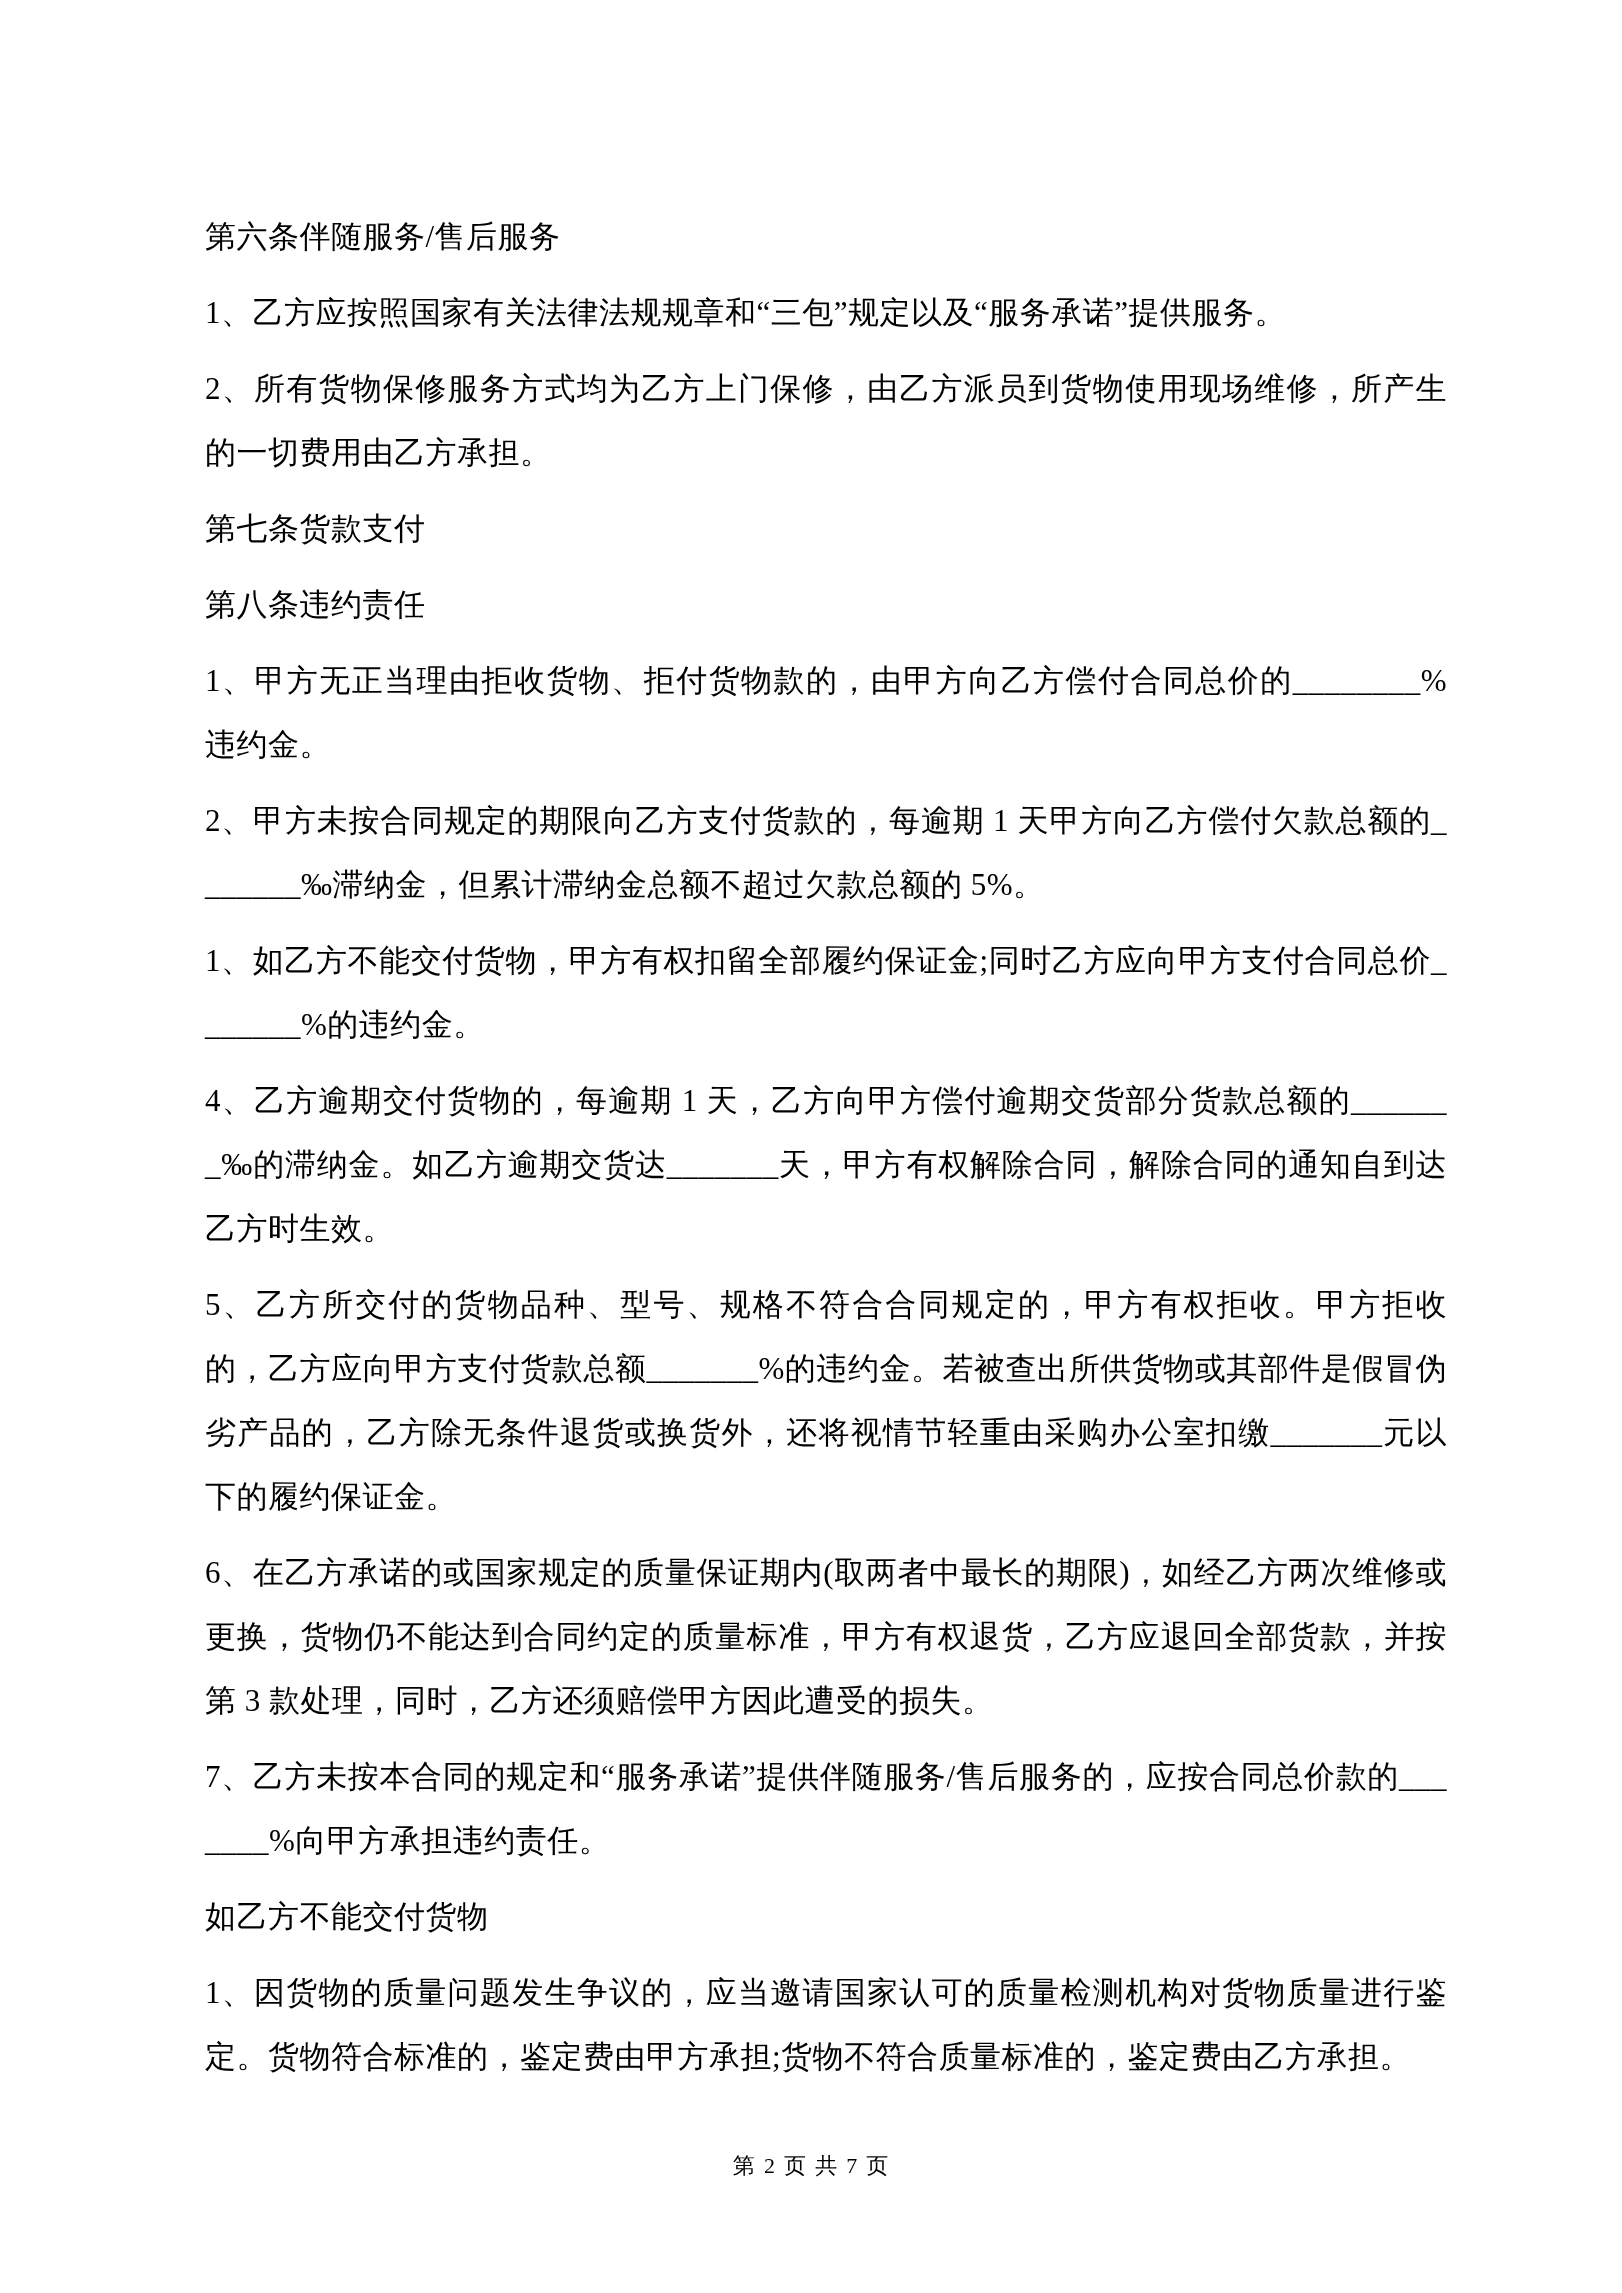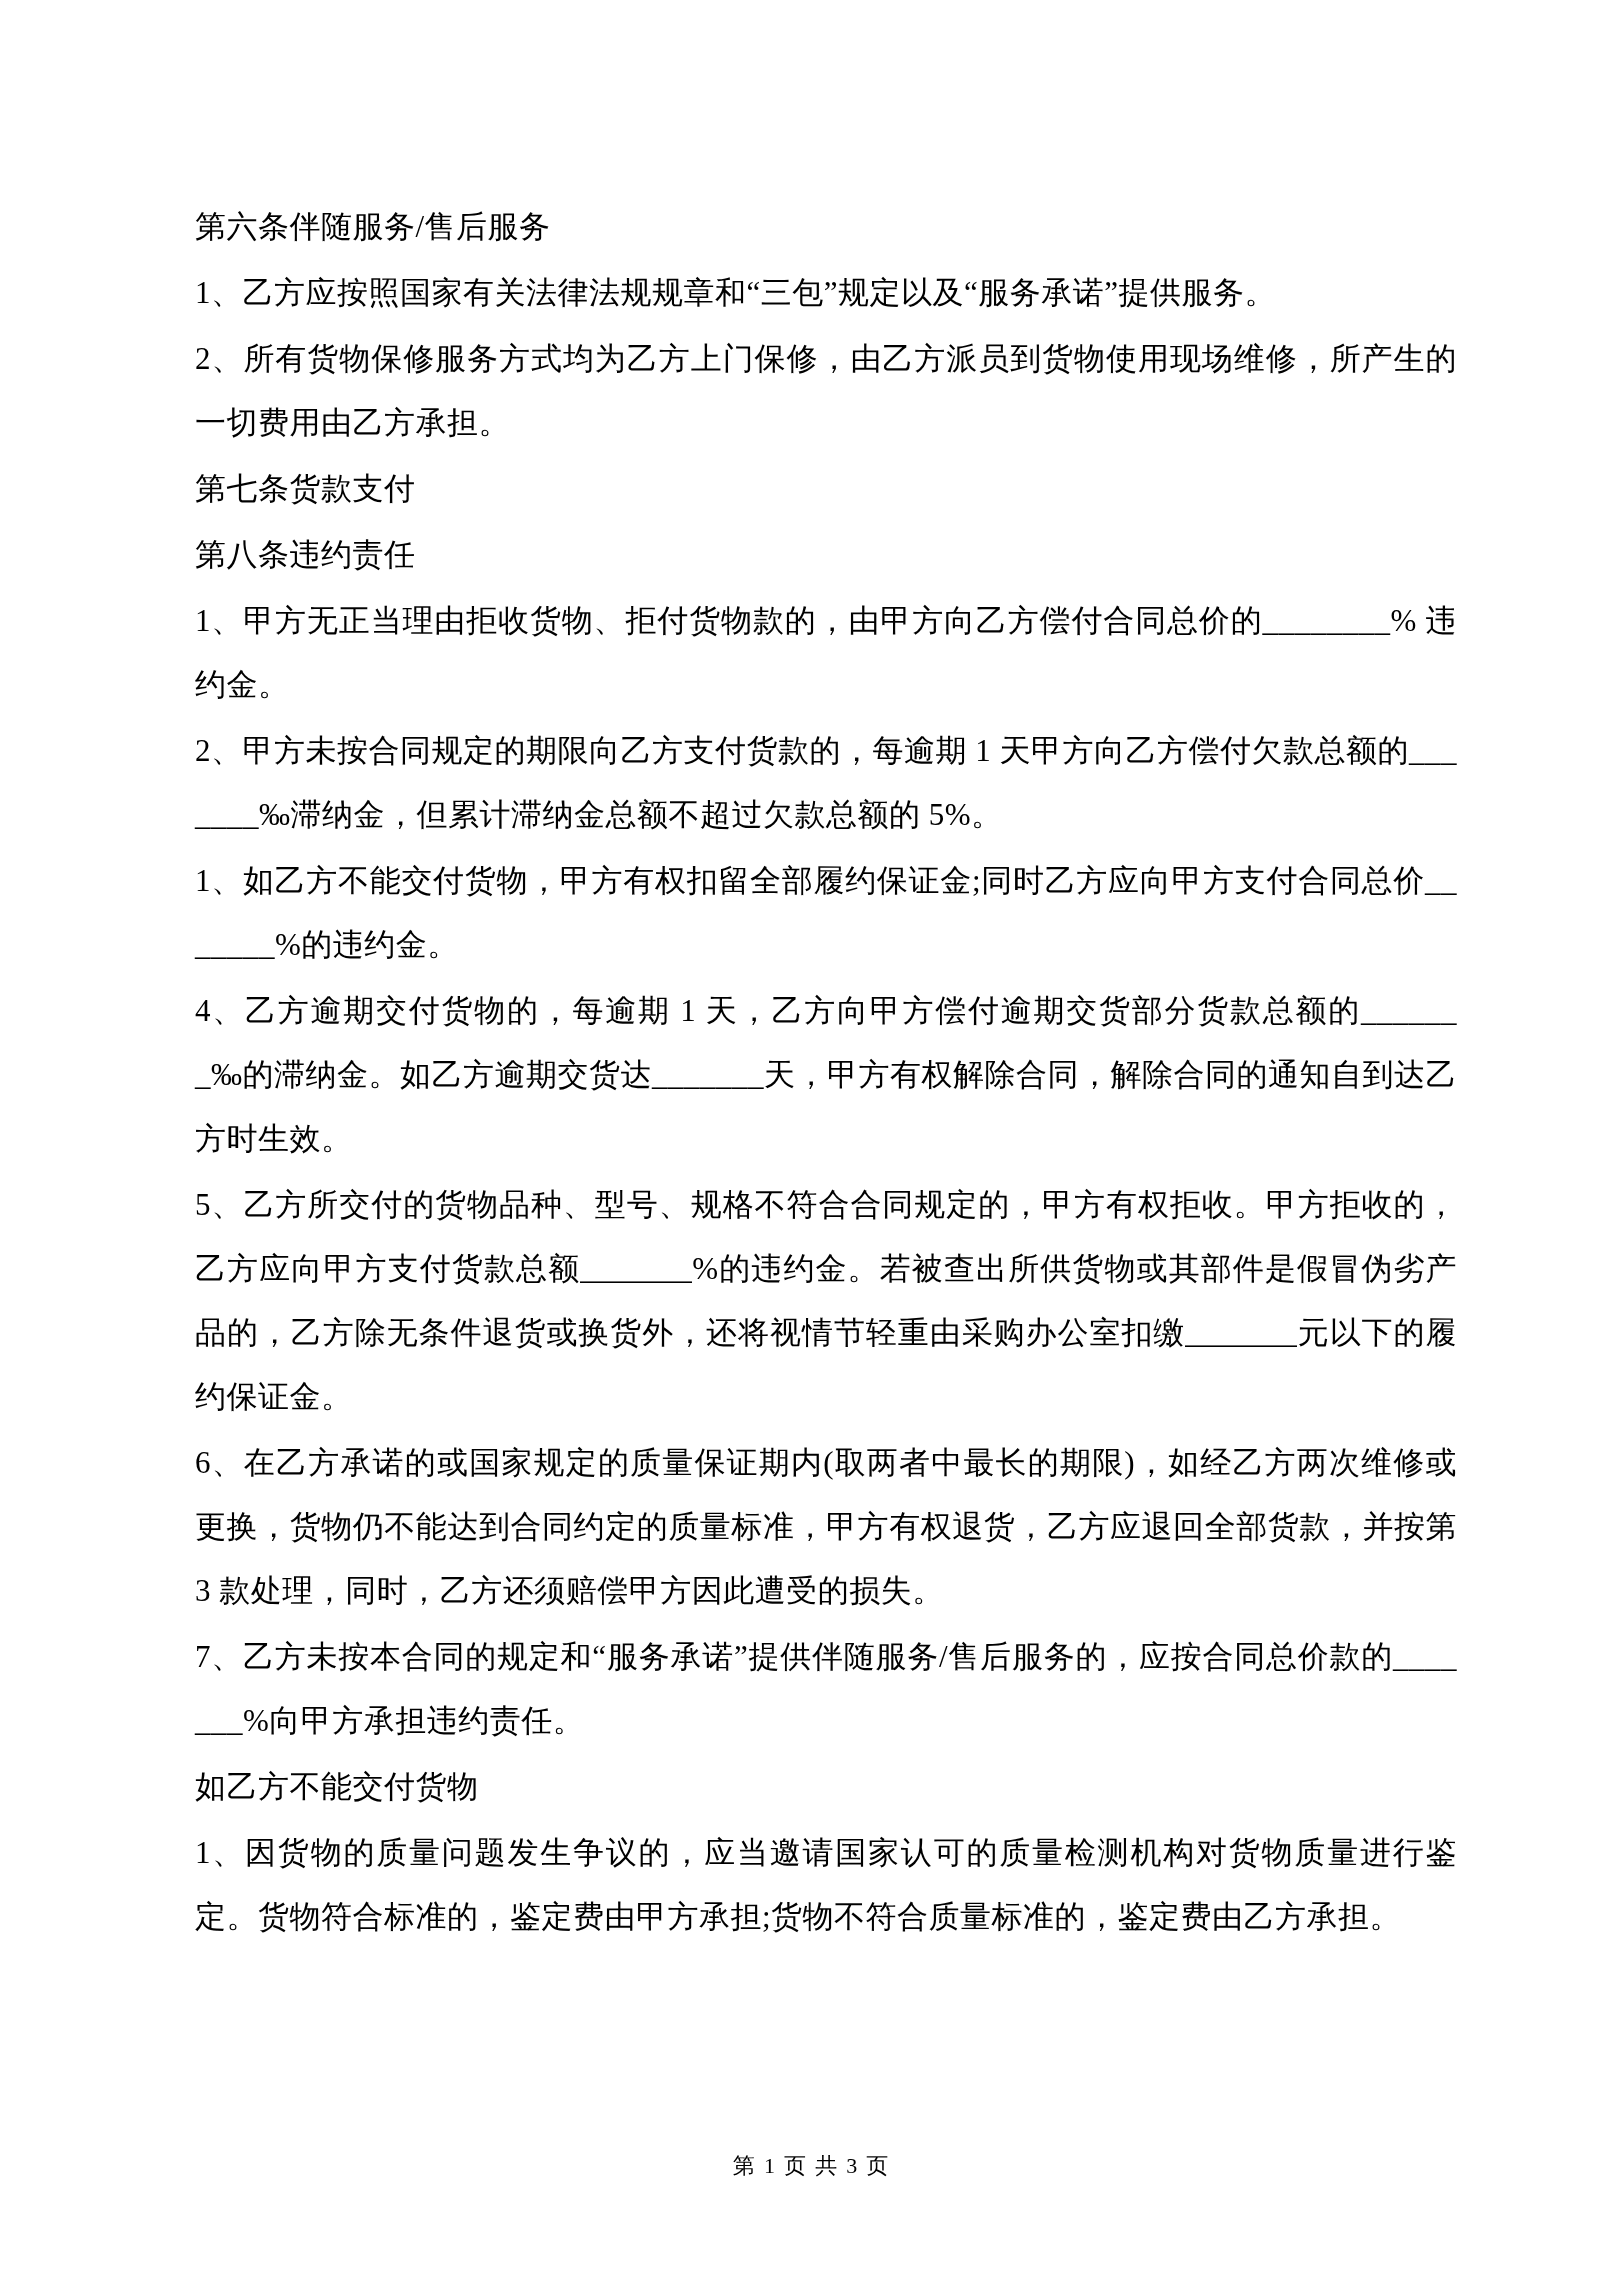--- a/index.html
+++ b/index.html
@@ -19,21 +19,21 @@
   }
   .content {
     position: absolute;
     top: 193px;
     left: 193px;
     right: 164px;
   }
   .para {
     font-size: 31px;
     line-height: 64px;
-    margin: 2px;
+    margin: 12px;
     text-align: justify;
     text-justify: inter-ideograph;
     word-break: break-all;
     letter-spacing: 0.5px;
   }
   .para.heading {
     text-align: left;
   }
   .footer {
     position: absolute;
@@ -61,16 +61,16 @@
       <div class="para body">2、甲方未按合同规定的期限向乙方支付货款的，每逾期 1 天甲方向乙方偿付欠款总额的_______‰滞纳金，但累计滞纳金总额不超过欠款总额的 5%。</div>
       <div class="para body">1、如乙方不能交付货物，甲方有权扣留全部履约保证金;同时乙方应向甲方支付合同总价_______%的违约金。</div>
       <div class="para body">4、乙方逾期交付货物的，每逾期 1 天，乙方向甲方偿付逾期交货部分货款总额的_______‰的滞纳金。如乙方逾期交货达_______天，甲方有权解除合同，解除合同的通知自到达乙方时生效。</div>
       <div class="para body">5、乙方所交付的货物品种、型号、规格不符合合同规定的，甲方有权拒收。甲方拒收的，乙方应向甲方支付货款总额_______%的违约金。若被查出所供货物或其部件是假冒伪劣产品的，乙方除无条件退货或换货外，还将视情节轻重由采购办公室扣缴_______元以下的履约保证金。</div>
       <div class="para body">6、在乙方承诺的或国家规定的质量保证期内(取两者中最长的期限)，如经乙方两次维修或更换，货物仍不能达到合同约定的质量标准，甲方有权退货，乙方应退回全部货款，并按第 3 款处理，同时，乙方还须赔偿甲方因此遭受的损失。</div>
       <div class="para body">7、乙方未按本合同的规定和“服务承诺”提供伴随服务/售后服务的，应按合同总价款的_______%向甲方承担违约责任。</div>
       <div class="para heading">如乙方不能交付货物</div>
       <div class="para body">1、因货物的质量问题发生争议的，应当邀请国家认可的质量检测机构对货物质量进行鉴定。货物符合标准的，鉴定费由甲方承担;货物不符合质量标准的，鉴定费由乙方承担。</div>
     </div>
   <div class="footer">
-    <span>第 1 页 共 3 页</span>
+    <span>第 2 页 共 7 页</span>
   </div>
 </div>
 
 
 </body></html>

